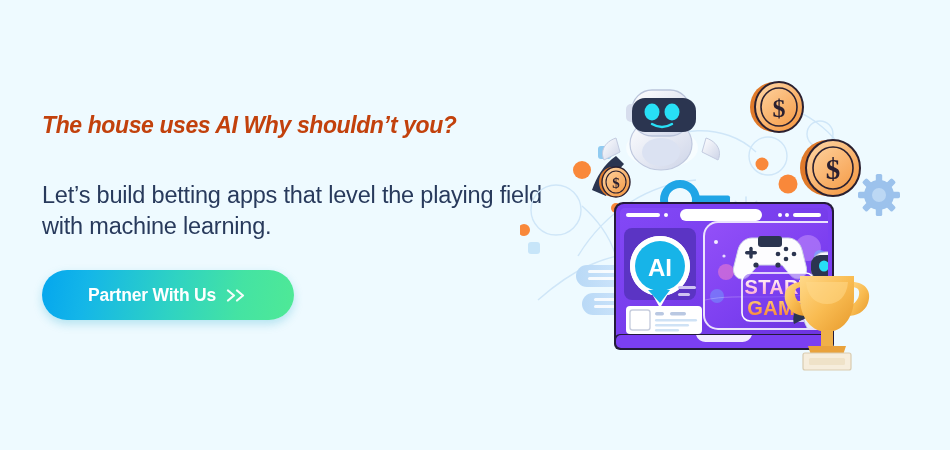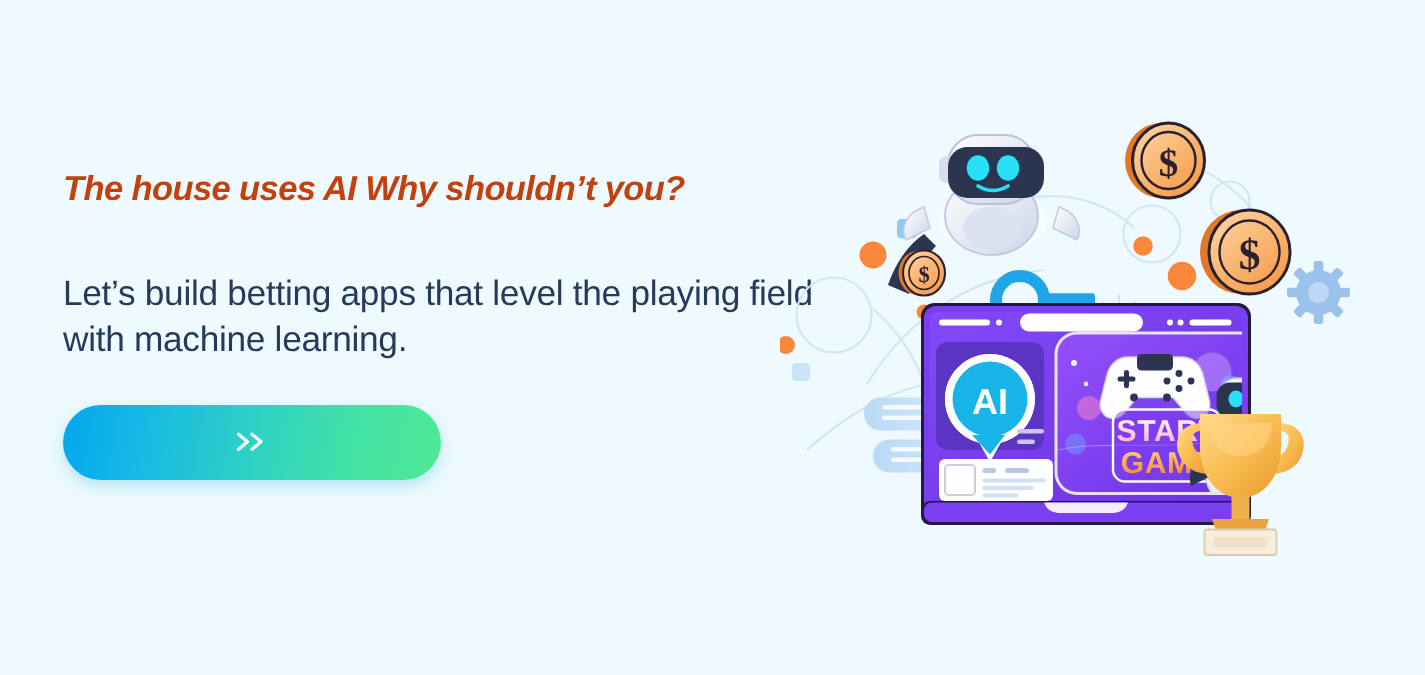--- a/index.html
+++ b/index.html
@@ -95,20 +95,21 @@
 </head>
 <body style="background: rgb(238, 250, 255);">
 
 <div id="banner" style="background: rgb(238, 250, 255);">
 
   <div class="copy">
     <h1 class="headline">The house uses AI Why shouldn’t you?</h1>
     <p class="subhead">Let’s build betting apps that level the playing field with machine learning.</p>
 
     <button class="cta">
+      <span class="cta-label">Partner With Us</span>
       <span class="cta-chev">
         <svg width="22" height="13" viewBox="0 0 22 13" aria-hidden="true">
           <path d="M2 1.5 L8 6.5 L2 11.5" fill="none" stroke="#ffffff" stroke-width="2.2" stroke-linecap="round" stroke-linejoin="round"></path>
           <path d="M11 1.5 L17 6.5 L11 11.5" fill="none" stroke="#ffffff" stroke-width="2.2" stroke-linecap="round" stroke-linejoin="round"></path>
         </svg>
       </span>
     </button>
   </div>
 
   <div class="illus">

